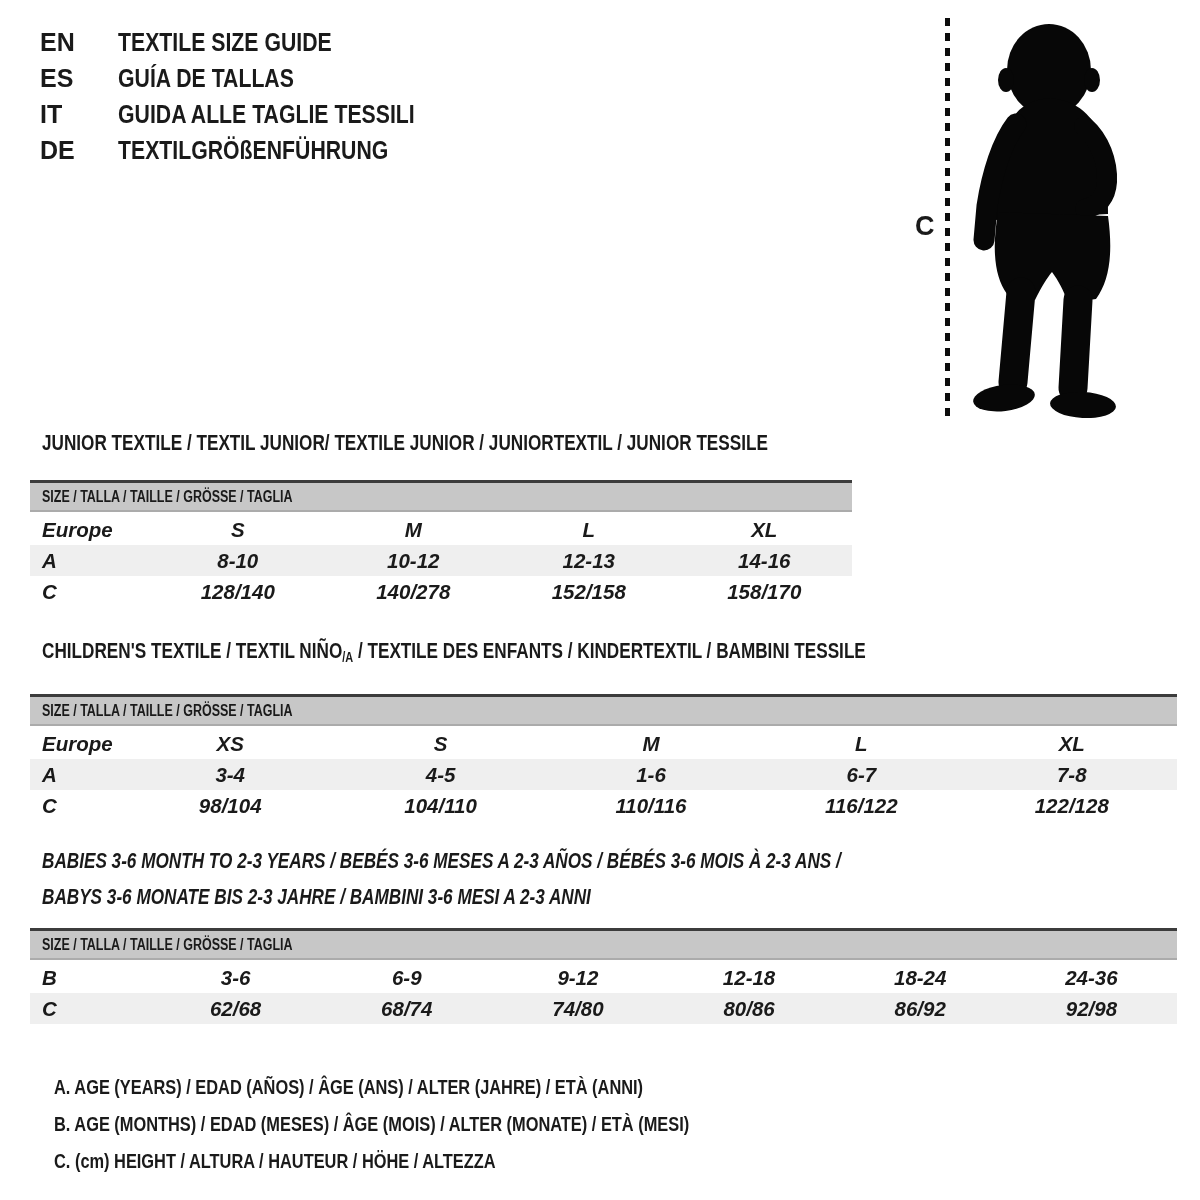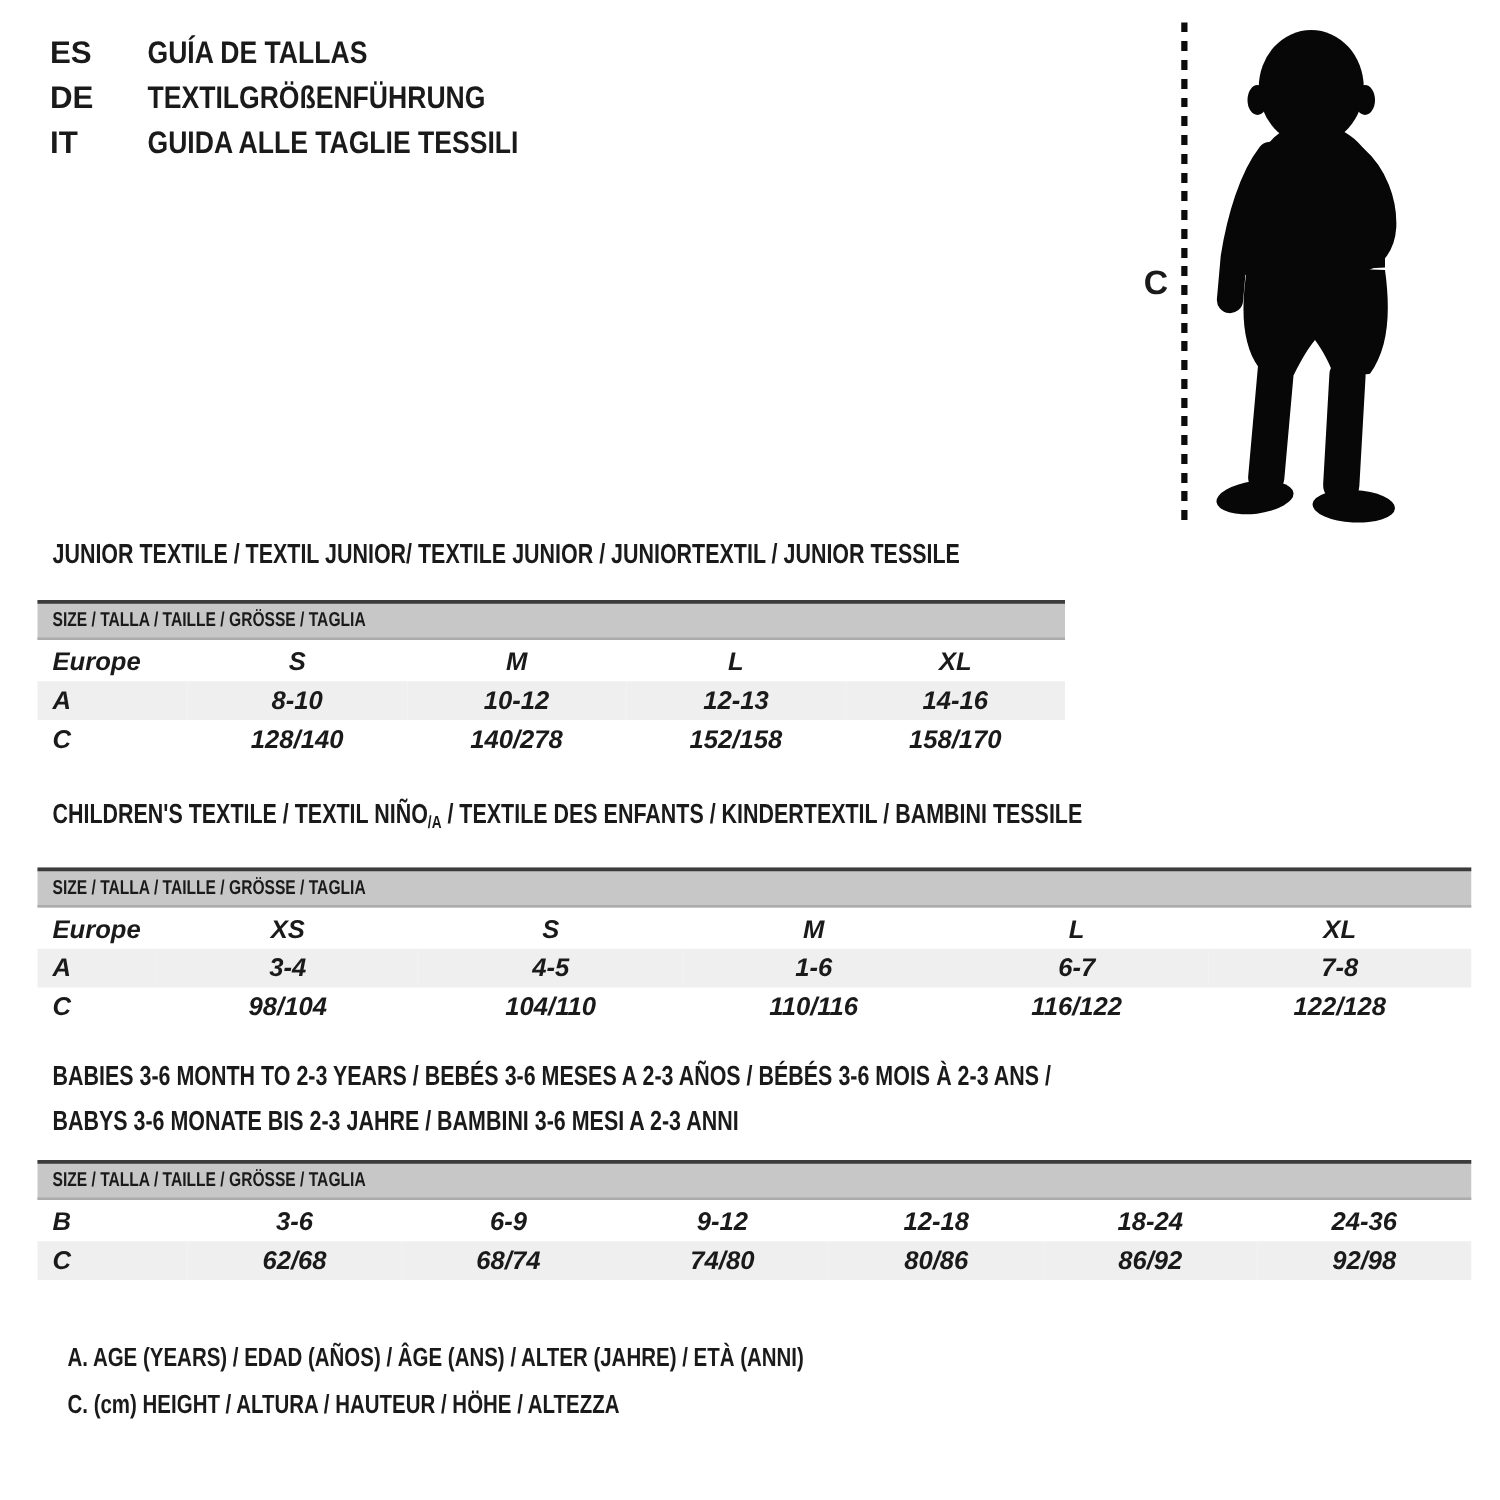--- a/index.html
+++ b/index.html
@@ -25,21 +25,21 @@
   .dash-line{position:absolute;left:50px;top:10px;width:5px;height:400px;
     background:repeating-linear-gradient(to bottom,#0c0c0c 0 8px,transparent 8px 15px);}
   .toddler{position:absolute;left:66px;top:8px;}
 
   
   .tbl-section{position:absolute;left:30px;}
   #t1{top:432px;width:822px;}
   #t2{top:640px;width:1147px;}
   #t3{top:843px;width:1147px;}
   .tbl-title{margin:0 0 0 12px;font-size:22px;line-height:22px;white-space:nowrap;}
-  .tbl-title-2l{margin:0 0 0 12px;font-size:22px;line-height:36px;white-space:nowrap;}
+  .tbl-title-2l{margin:0 0 0 12px;font-size:22px;line-height:36px;white-space:nowrap;font-style:italic;}
   .title-sub{font-size:14px;vertical-align:-4px;}
   .size-bar{margin-top:26px;height:27px;line-height:27px;background:#c7c7c7;
     border-top:3px solid #3c3c3c;border-bottom:2px solid #ababab;padding-left:12px;font-size:16px;}
   #t3 .size-bar{margin-top:13px;}
   .size-table{width:100%;border-collapse:collapse;font-size:20.5px;table-layout:fixed;margin-top:2px;font-style:italic;}
   .size-table td{height:31px;padding:0;text-align:center;font-weight:700;}
   .size-table td.lab{text-align:left;padding-left:12px;}
   #t1 col.c-lab{width:120px;}
   #t2 col.c-lab{width:95px;}
   #t3 col.c-lab{width:120px;}
@@ -49,30 +49,34 @@
   .legend{position:absolute;left:40px;top:1068px;font-size:21px;}
   .legend-line{height:37px;line-height:37px;margin-left:14px;}
 </style>
 </head>
 <body>
 
 <div class="page">
 
   <ul class="lang-list">
     <li>
+      <span class="lang-code">EN</span>
+      <span class="cond85">TEXTILE SIZE GUIDE</span>
+    </li>
+    <li>
       <span class="lang-code">ES</span>
       <span class="cond85">GUÍA DE TALLAS</span>
     </li>
     <li>
+      <span class="lang-code">IT</span>
+      <span class="cond85">GUIDA ALLE TAGLIE TESSILI</span>
+    </li>
+    <li>
       <span class="lang-code">DE</span>
       <span class="cond85">TEXTILGRÖßENFÜHRUNG</span>
-    </li>
-    <li>
-      <span class="lang-code">IT</span>
-      <span class="cond85">GUIDA ALLE TAGLIE TESSILI</span>
     </li>
   </ul>
 
   <div class="figure">
     <span class="c-label">C</span>
     <div class="dash-line"></div>
     <svg class="toddler" width="178" height="404" viewBox="0 0 178 404" aria-hidden="true">
       <g fill="#070707" stroke="none">
         <ellipse cx="88" cy="54" rx="42" ry="46"></ellipse>
         <ellipse cx="45" cy="64" rx="8" ry="12"></ellipse>
@@ -214,17 +218,20 @@
       </tr>
     </tbody>
       </table>
   </section>
 
   <footer class="legend">
     <div class="legend-line">
       <span class="cond">A. AGE (YEARS) / EDAD (AÑOS) / ÂGE (ANS) / ALTER (JAHRE) / ETÀ (ANNI)</span>
     </div>
     <div class="legend-line">
+      <span class="cond">B. AGE (MONTHS) / EDAD (MESES) / ÂGE (MOIS) / ALTER (MONATE) / ETÀ (MESI)</span>
+    </div>
+    <div class="legend-line">
       <span class="cond">C. (cm) HEIGHT / ALTURA / HAUTEUR / HÖHE / ALTEZZA</span>
     </div>
   </footer>
 
 </div>
 
 </body></html>

